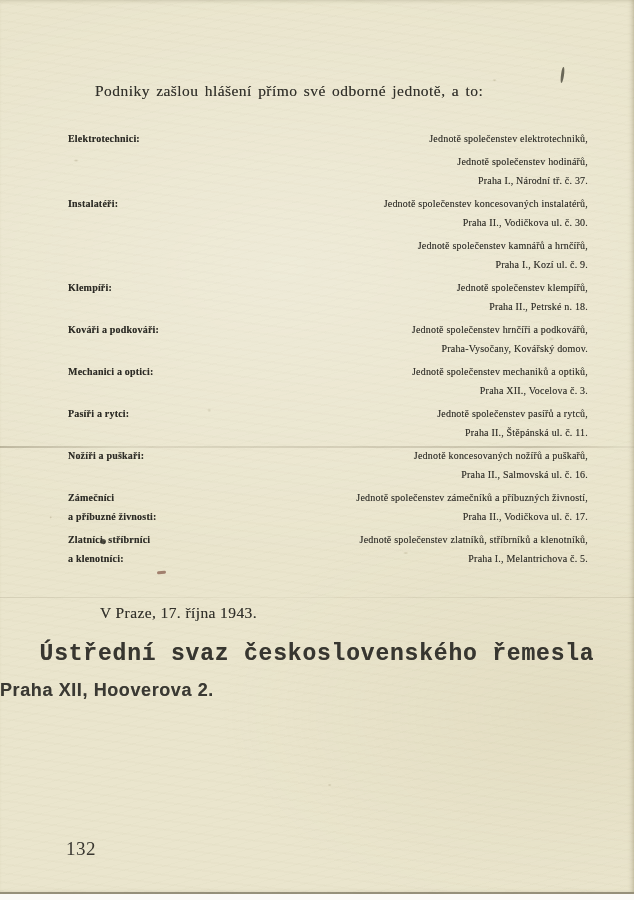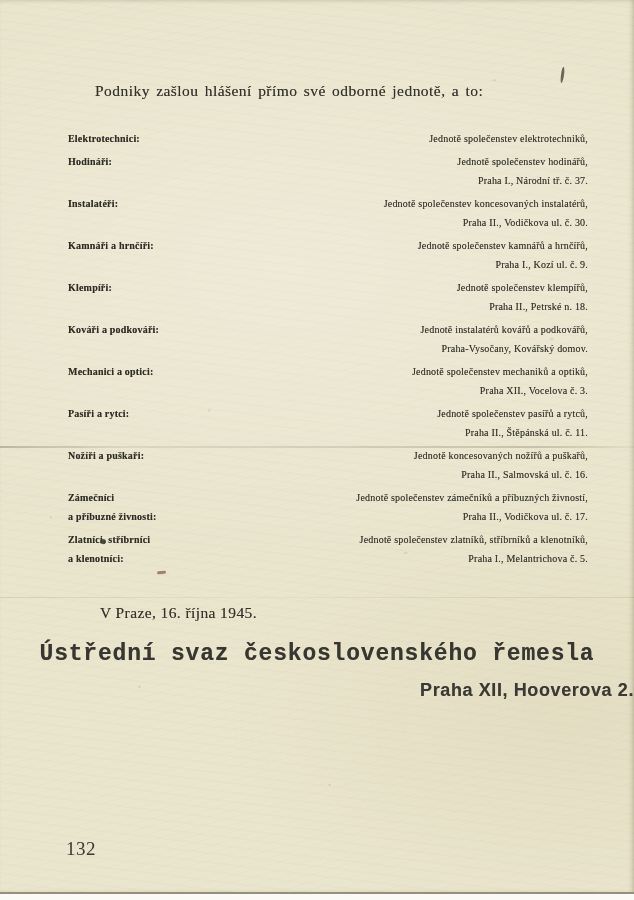--- a/index.html
+++ b/index.html
@@ -80,21 +80,21 @@
     font-family: Liberation Mono, monospace;
     font-size: 23px;
     line-height: 28px;
     font-weight: 700;
     letter-spacing: 0.8px;
     color: #373630;
     text-shadow: 0 0 0.5px rgba(55,54,48,0.5);
   }
   .addr {
     margin: 12px 0 0 0;
-    text-align: right;
+    text-align: left;
     font-family: "Liberation Sans", sans-serif;
     font-size: 18px;
     line-height: 20px;
     font-weight: 700;
     letter-spacing: 0.6px;
     color: #3a3933;
     text-shadow: 0 0 0.5px rgba(55,54,48,0.45);
   }
   .pagenum {
     position: absolute;
@@ -166,55 +166,53 @@
     <div class="entries">
 
       <div class="row">
         <div class="lbl">Elektrotechnici:</div>
         <div class="val">
           <div>Jednotě společenstev elektrotechniků,</div>
         </div>
       </div>
 
       <div class="row">
-        <div class="lbl">Hodináři:</div>
         <div class="val">
           <div>Jednotě společenstev hodinářů,</div>
           <div>Praha I., Národní tř. č. 37.</div>
         </div>
       </div>
 
       <div class="row">
         <div class="lbl">Instalatéři:</div>
         <div class="val">
           <div>Jednotě společenstev koncesovaných instalatérů,</div>
           <div>Praha II., Vodičkova ul. č. 30.</div>
         </div>
       </div>
 
       <div class="row">
-        <div class="lbl">Kamnáři a hrnčíři:</div>
         <div class="val">
           <div>Jednotě společenstev kamnářů a hrnčířů,</div>
           <div>Praha I., Kozí ul. č. 9.</div>
         </div>
       </div>
 
       <div class="row">
         <div class="lbl">Klempíři:</div>
         <div class="val">
           <div>Jednotě společenstev klempířů,</div>
           <div>Praha II., Petrské n. 18.</div>
         </div>
       </div>
 
       <div class="row">
         <div class="lbl">Kováři a podkováři:</div>
         <div class="val">
-          <div>Jednotě instalatérů kovářů a podkovářů,</div>
+          <div>Jednotě společenstev hrnčíři a podkovářů,</div>
           <div>Praha-Vysočany, Kovářský domov.</div>
         </div>
       </div>
 
       <div class="row">
         <div class="lbl">Mechanici a optici:</div>
         <div class="val">
           <div>Jednotě společenstev mechaniků a optiků,</div>
           <div>Praha XII., Vocelova č. 3.</div>
         </div>
@@ -253,21 +251,21 @@
           <div>a klenotníci:</div>
         </div>
         <div class="val">
           <div>Jednotě společenstev zlatníků, stříbrníků a klenotníků,</div>
           <div>Praha I., Melantrichova č. 5.</div>
         </div>
       </div>
 
     </div>
 
-    <p class="dateline">V Praze, 16. října 1945.</p>
+    <p class="dateline">V Praze, 17. října 1943.</p>
 
     <h1 class="org">Ústřední svaz československého řemesla</h1>
     <p class="addr">Praha XII, Hooverova 2.</p>
 
     <div class="pagenum">132</div>
 
     <div class="crease-1"></div>
     <div class="crease-2"></div>
     <div class="stray-mark"></div>
     <div class="ink-blob"></div>

